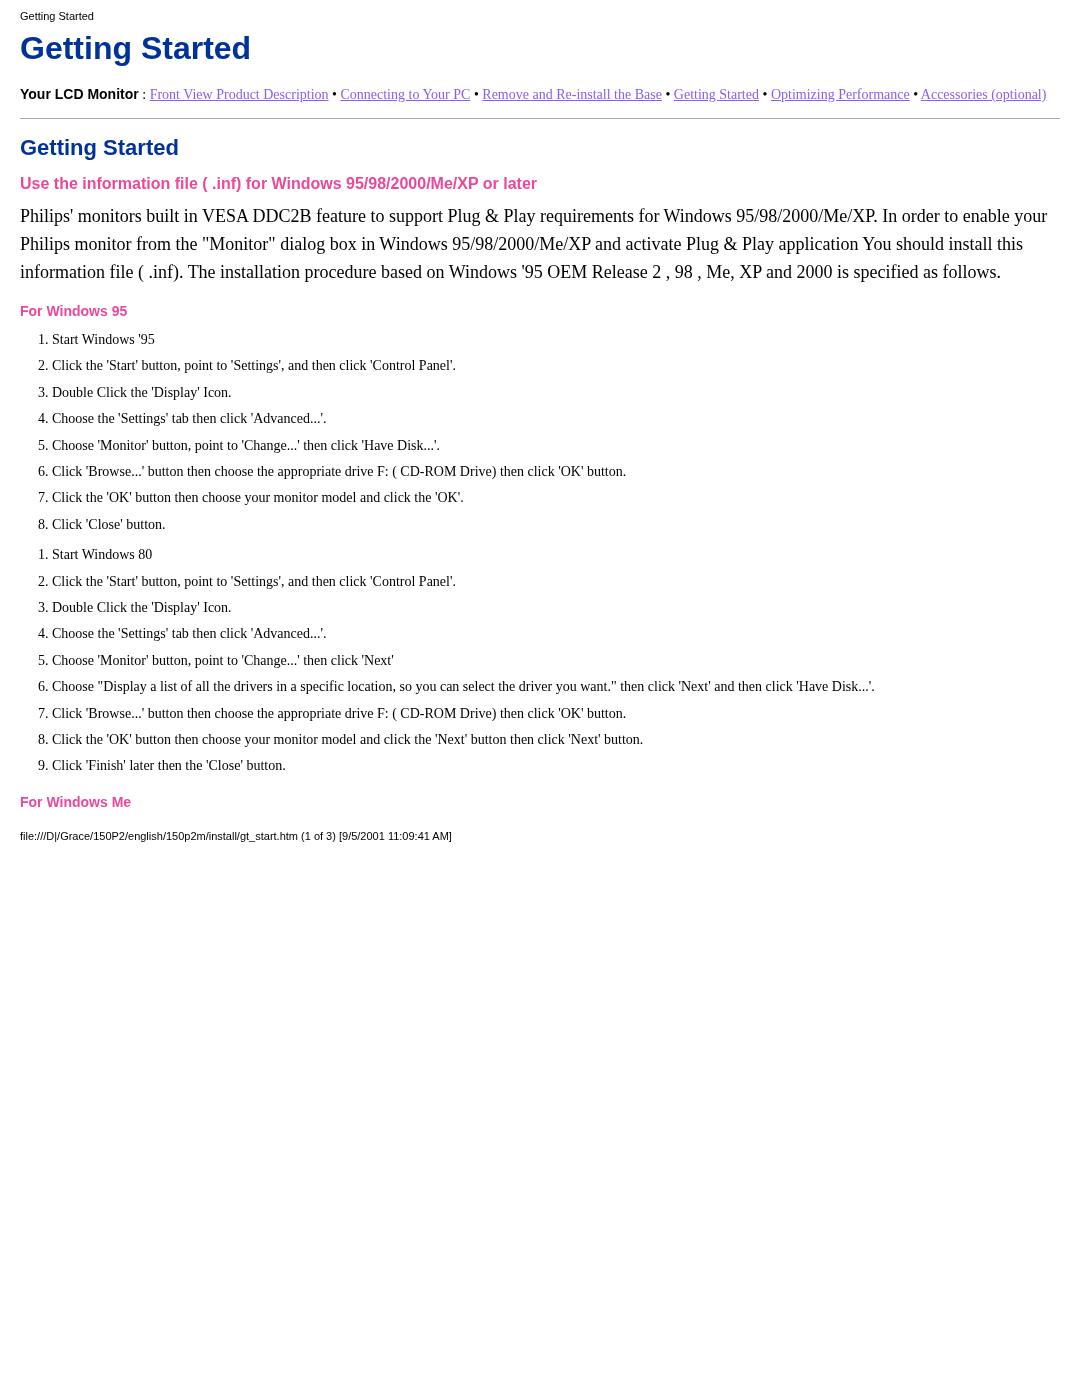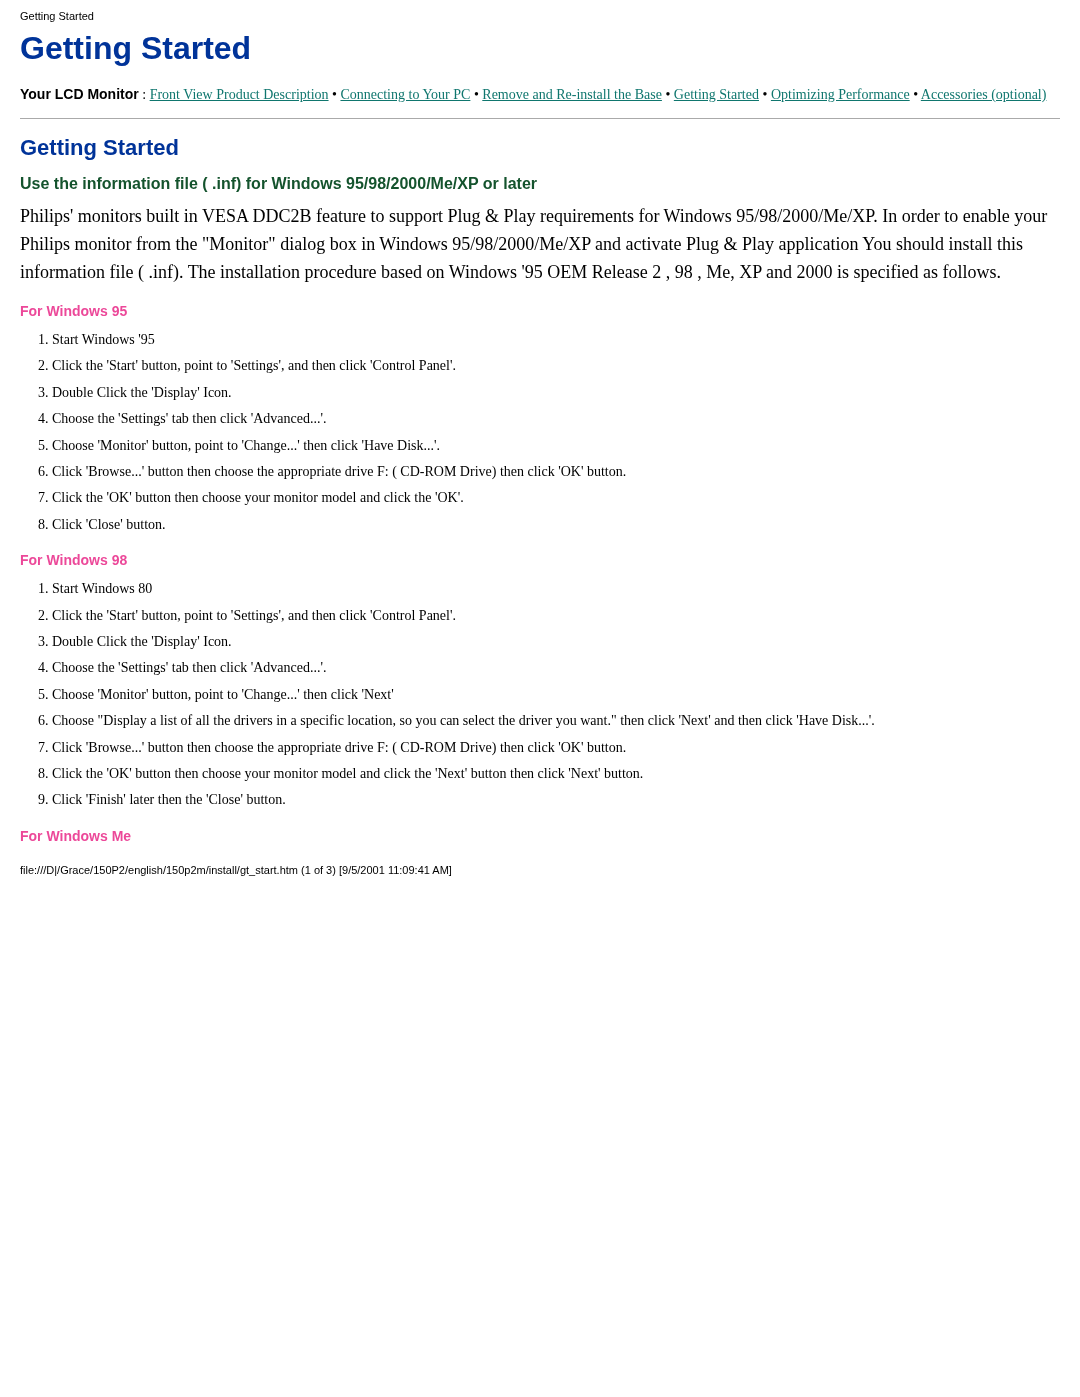--- a/index.html
+++ b/index.html
@@ -32,40 +32,40 @@
     }
     .nav-section {
       font-size: 14px;
       line-height: 1.6;
       margin-bottom: 12px;
     }
     .nav-section strong {
       font-family: Arial, Helvetica, sans-serif;
     }
     a {
-      color: #0f766e;
+      color: #8b5cf6;
       text-decoration: underline;
     }
     .divider {
       border: none;
       border-top: 1px solid #aaaaaa;
       margin: 12px 0 16px 0;
     }
     .section-title {
       font-family: Arial, Helvetica, sans-serif;
       font-size: 22px;
       font-weight: bold;
       color: #003399;
       margin-bottom: 14px;
     }
     .subsection-title {
       font-family: Arial, Helvetica, sans-serif;
       font-size: 16px;
       font-weight: bold;
-      color: #14532d;
+      color: #ec4899;
       margin-bottom: 10px;
     }
     .body-text {
       font-size: 18px;
       line-height: 1.55;
       margin-bottom: 16px;
     }
     .subsub-title {
       font-family: Arial, Helvetica, sans-serif;
       font-size: 14px;
@@ -130,21 +130,20 @@
     <li>Double Click the 'Display' Icon.</li>
     <li>Choose the 'Settings' tab then click 'Advanced...'.</li>
     <li>Choose 'Monitor' button, point to 'Change...' then click 'Have Disk...'.</li>
     <li>Click 'Browse...' button then choose the appropriate drive F: ( CD-ROM Drive) then click 'OK' button.</li>
     <li>Click the 'OK' button then choose your monitor model and click the 'OK'.</li>
     <li>Click 'Close' button.</li>
   </ol>
 </div>
 
 <div>
-  <div class="subsub-title">For Windows 98</div>
   <ol>
     <li>Start Windows 80</li>
     <li>Click the 'Start' button, point to 'Settings', and then click 'Control Panel'.</li>
     <li>Double Click the 'Display' Icon.</li>
     <li>Choose the 'Settings' tab then click 'Advanced...'.</li>
     <li>Choose 'Monitor' button, point to 'Change...' then click 'Next'</li>
     <li>Choose "Display a list of all the drivers in a specific location, so you can select the driver you want." then click 'Next' and then click 'Have Disk...'.</li>
     <li>Click 'Browse...' button then choose the appropriate drive F: ( CD-ROM Drive) then click 'OK' button.</li>
     <li>Click the 'OK' button then choose your monitor model and click the 'Next' button then click 'Next' button.</li>
     <li>Click 'Finish' later then the 'Close' button.</li>

